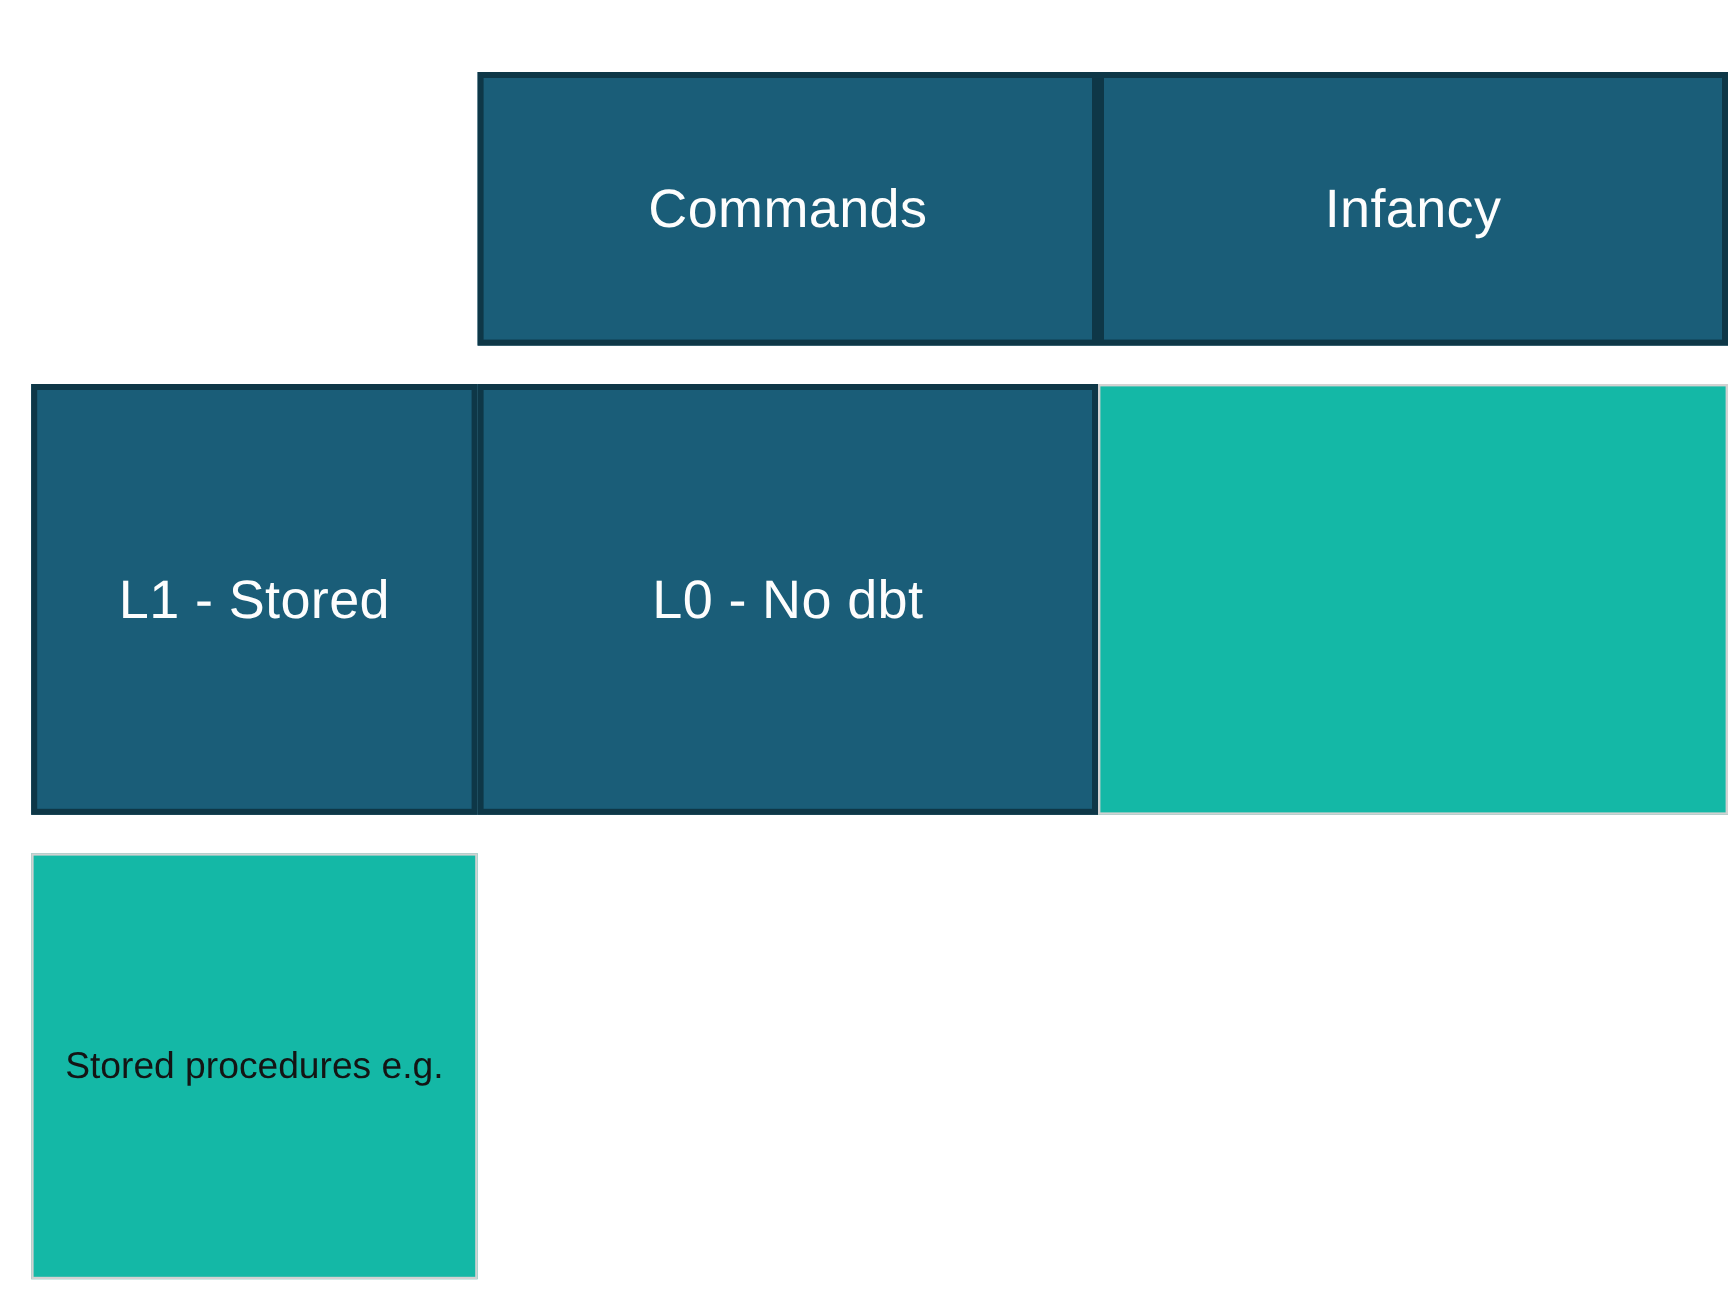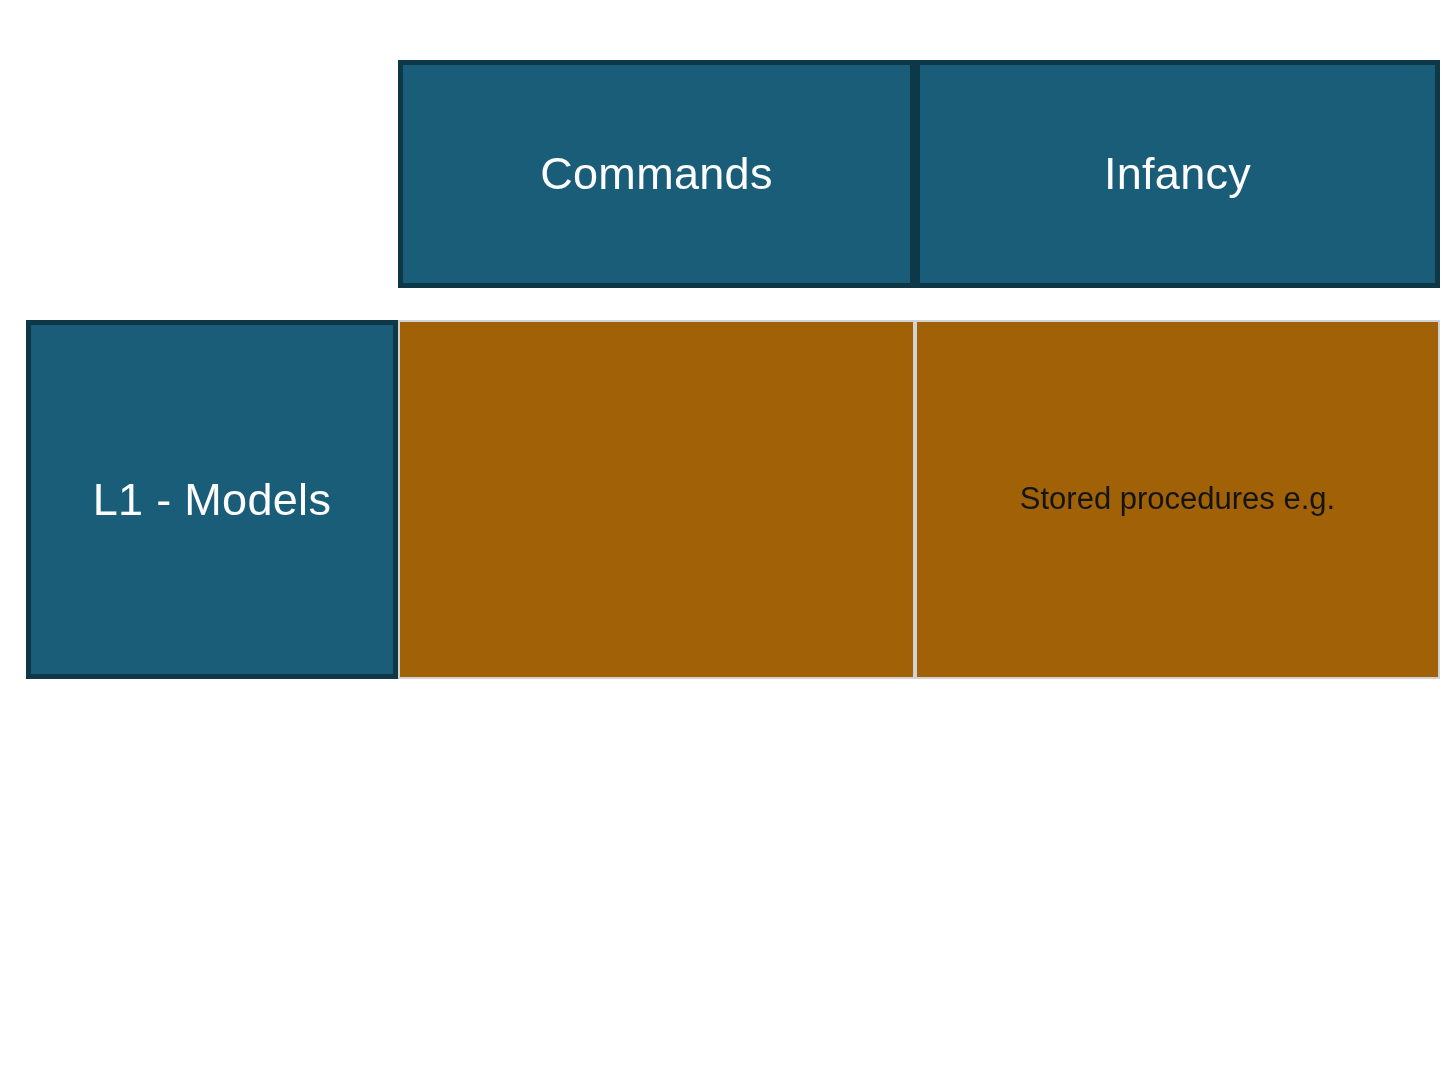--- a/index.html
+++ b/index.html
@@ -36,21 +36,21 @@
   }
   .teal {
     background: #1a5d78;
     border: 5px solid #0e3747;
     color: #fdfdfd;
     font-size: 45px;
     font-weight: 400;
     letter-spacing: 0.3px;
   }
   .data {
-    background: #a16207;
+    background: #14b8a6;
     border: 2px solid #d2d2d2;
     color: #141414;
     font-size: 31px;
     font-weight: 400;
   }
   .data.pink {
     background: #fce9e4;
   }
   .cell-text {
     max-width: 440px;
@@ -67,25 +67,28 @@
 
   <div class="cell teal">
     <div class="cell-text">Commands</div>
   </div>
 
   <div class="cell teal">
     <div class="cell-text">Infancy</div>
   </div>
 
   <div class="cell teal">
-    <div class="cell-text">L1 - Models</div>
+    <div class="cell-text">L1 - Stored</div>
   </div>
 
 
 
+  <div class="cell teal">
+    <div class="cell-text">L0 - No dbt</div>
+  </div>
 
   <div class="cell data">
     <div class="cell-text"></div>
   </div>
 
   <div class="cell data">
     <div class="cell-text">Stored procedures e.g.</div>
   </div>
 
 </div>

